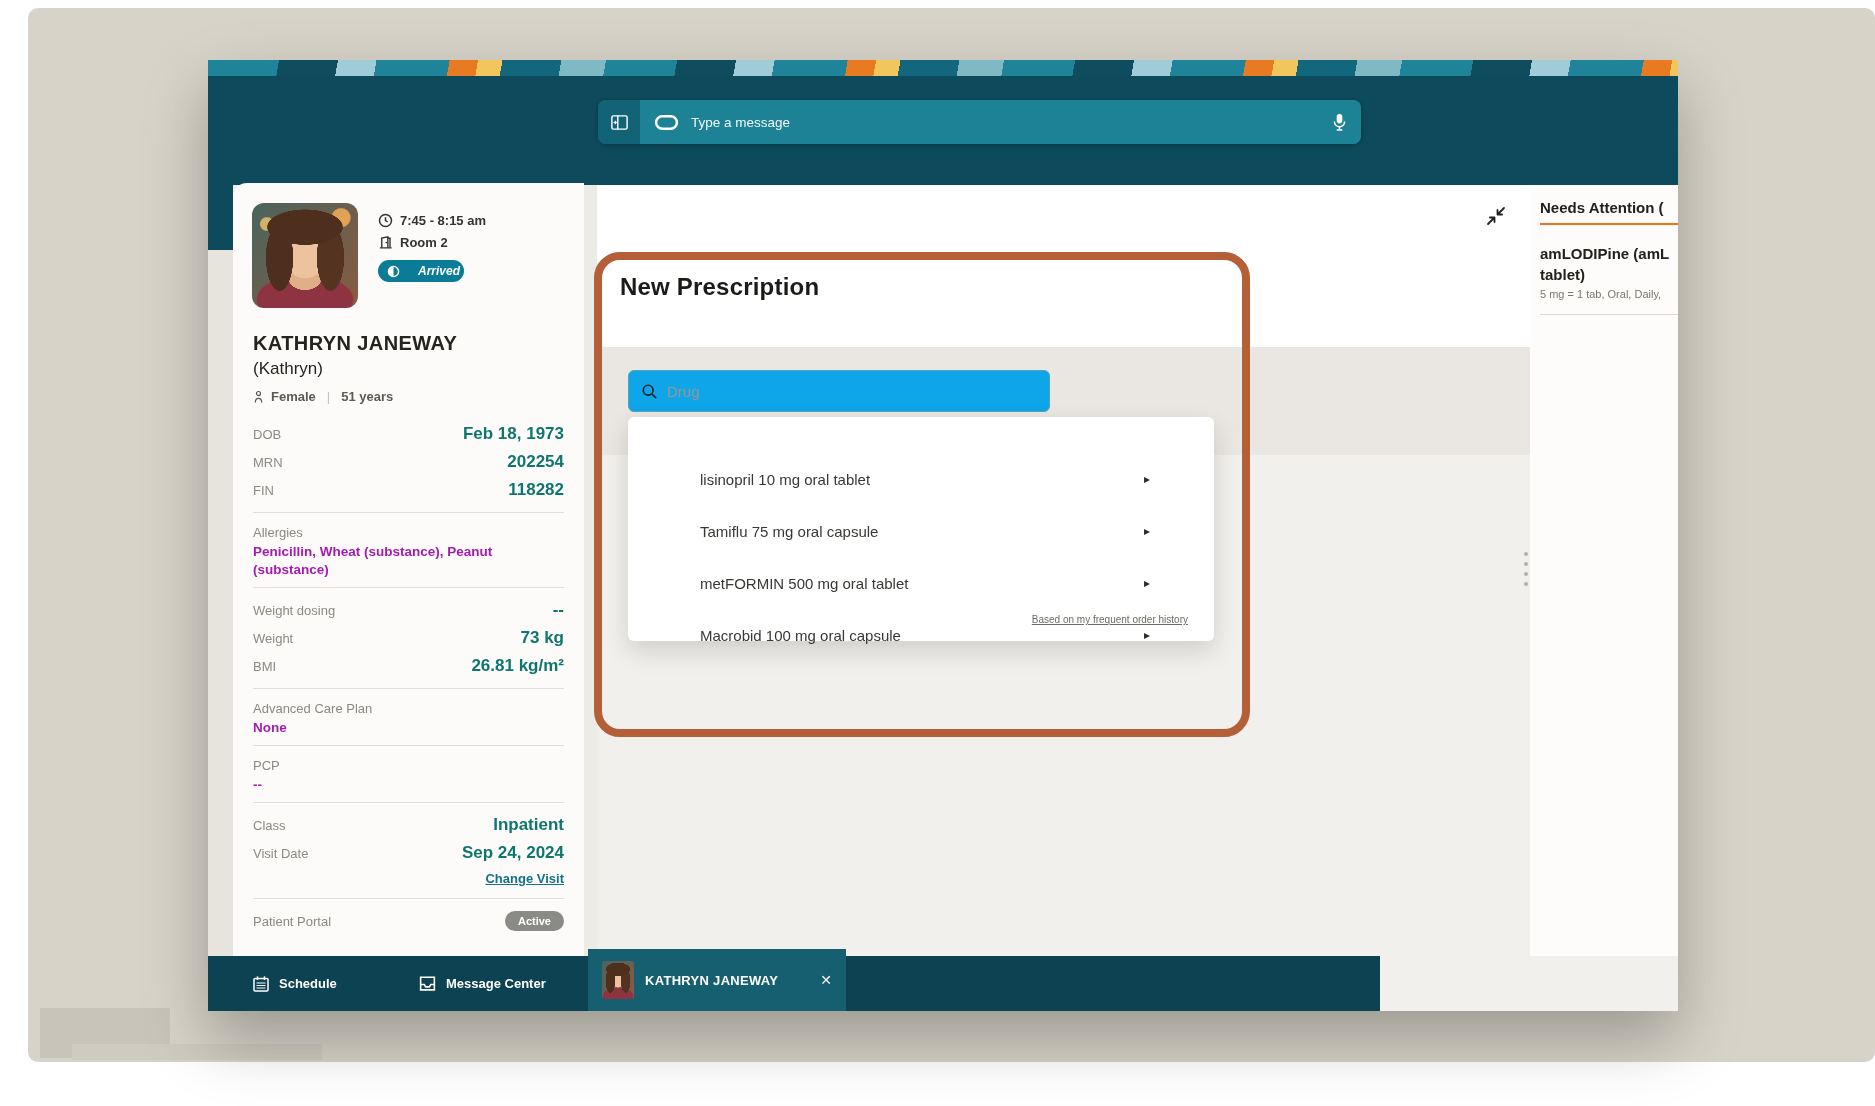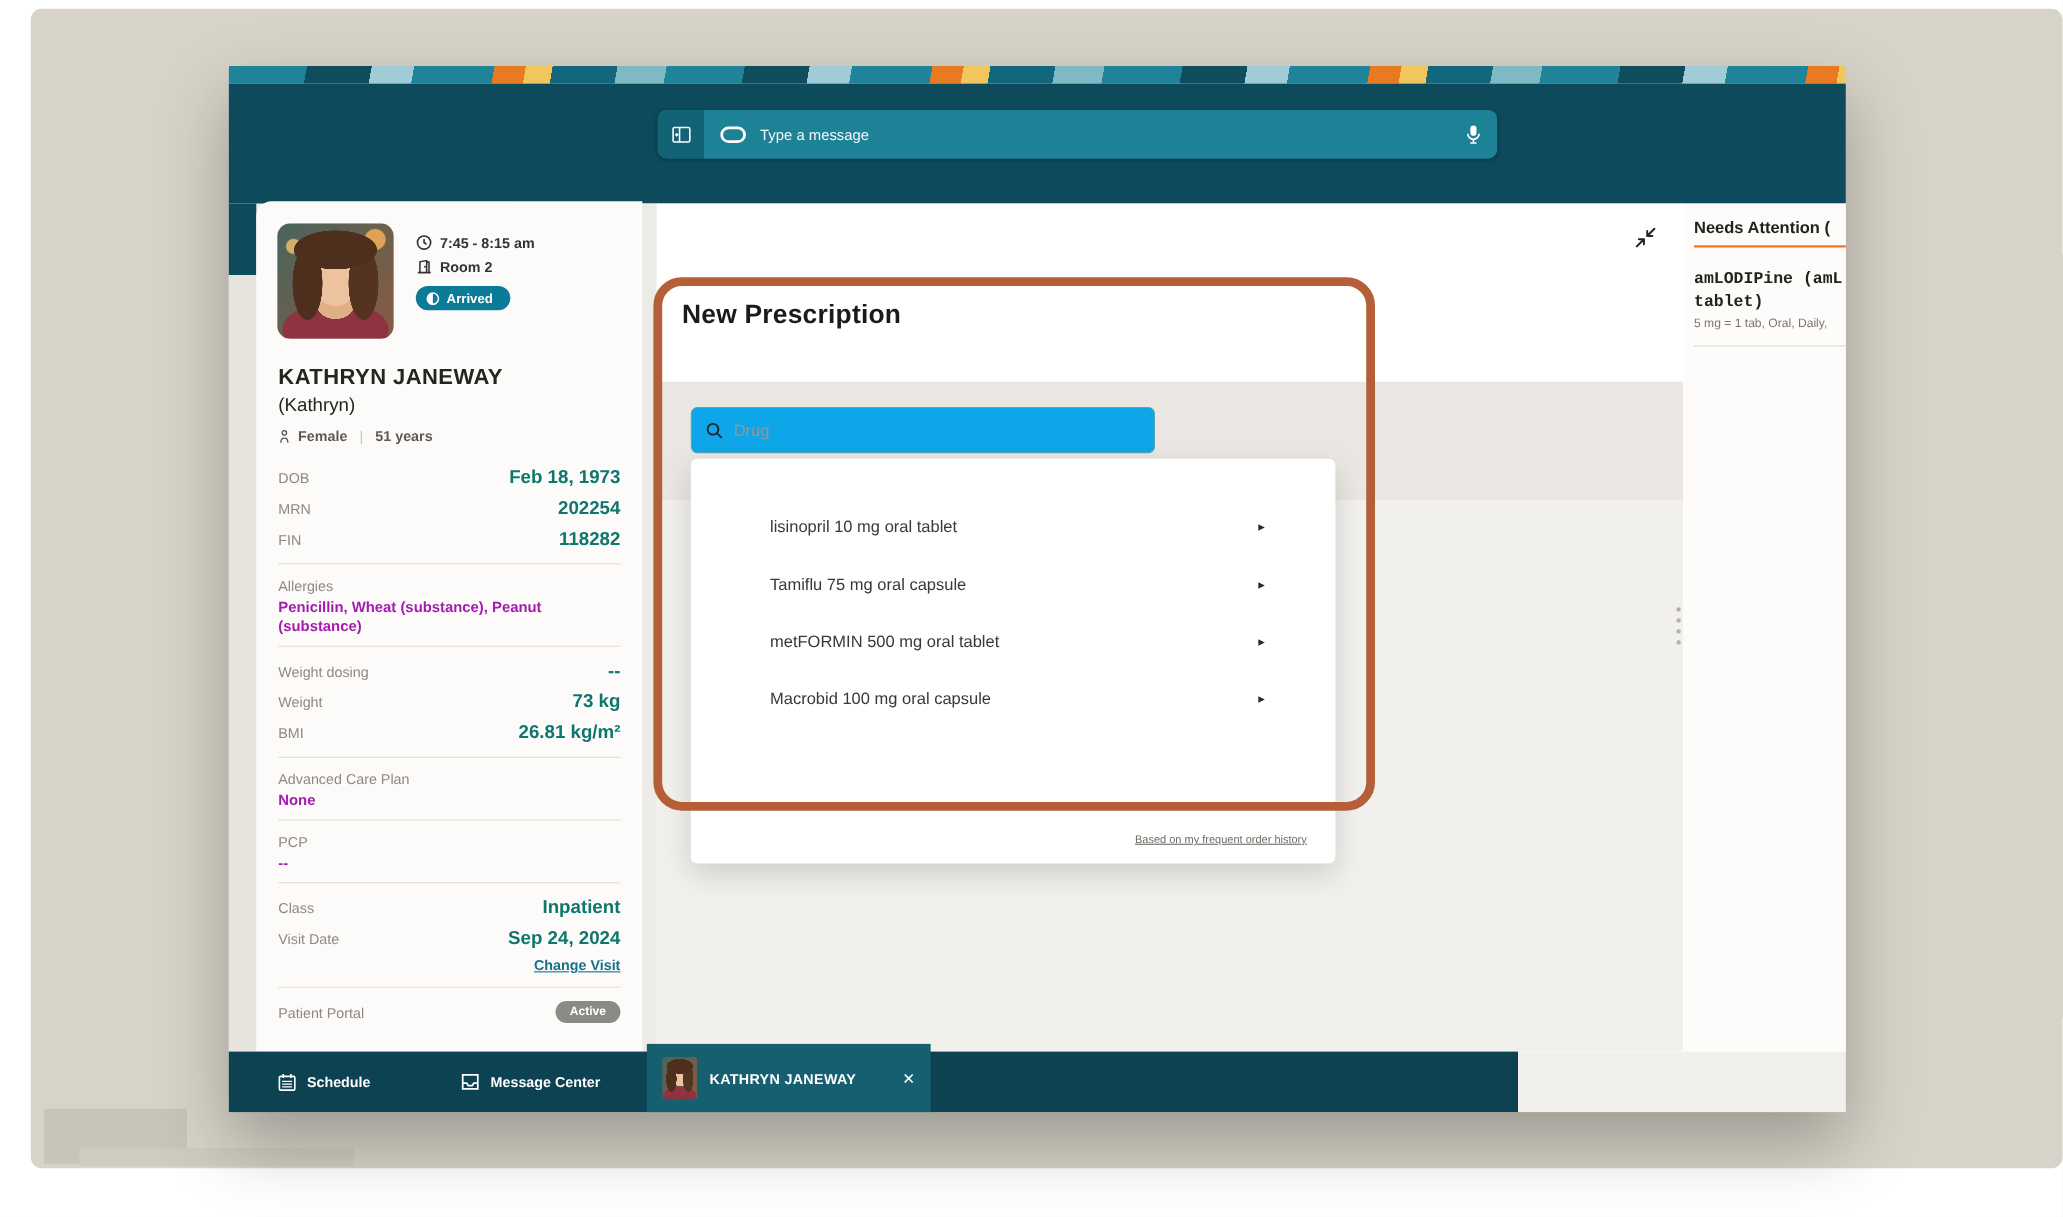--- a/index.html
+++ b/index.html
@@ -38,21 +38,21 @@
       radial-gradient(ellipse 13% 32% at 74% 52%, #543421 0 98%, transparent 100%),
       radial-gradient(ellipse 21% 25% at 50% 47%, #ecc39e 0 98%, transparent 100%),
       radial-gradient(ellipse 16% 12% at 50% 71%, #e0ae87 0 98%, transparent 100%),
       radial-gradient(ellipse 46% 24% at 50% 92%, #8e3342 0 98%, transparent 100%),
       radial-gradient(circle at 84% 14%, #e0a356 0 7%, transparent 8%),
       radial-gradient(circle at 14% 20%, #d3b16b 0 5%, transparent 6%),
       linear-gradient(130deg,#49655c,#8a5a41);
   }
   .photo-meta { margin-left:20px; padding-top:6px; }
   .meta-line { display:flex; align-items:center; gap:7px; height:22px; color:#333; font-size:13px; font-weight:bold; }
-  .badge-arrived { display:inline-flex; align-items:center; gap:6px; background:#0b7c97; color:#fff; font-size:12px; font-weight:bold; border-radius:999px; padding:4px 16px 4px 9px; margin-top:7px; }
+  .badge-arrived { display:inline-flex; align-items:center; gap:18px; background:#0b7c97; color:#fff; font-size:12px; font-weight:bold; border-radius:999px; padding:4px 4px 4px 9px; margin-top:7px;font-style:italic; }
   #patient-name { margin:24px 20px 0; font-size:20px; font-weight:bold; color:#26241f; letter-spacing:.4px; }
   #patient-preferred { margin:4px 20px 0; font-size:17px; color:#26241f; }
   .gender-row { margin:10px 20px 0; display:flex; align-items:center; gap:7px; font-size:13px; font-weight:bold; color:#5d5a54; }
   .gender-sep { color:#c9c5bd; font-weight:normal; margin:0 4px; }
   .info-list { margin-top:16px; }
   .info-row { display:flex; justify-content:space-between; align-items:baseline; padding:0 20px; line-height:27px; }
   .info-label { color:#8d8983; font-size:13px; }
   .info-value { color:#0f766e; font-size:17px; font-weight:bold; text-align:right; }
   .sb-divider { border:none; border-top:1px solid #e3dfd8; margin:8px 20px; }
   .section-label { padding:2px 20px 0; color:#8d8983; font-size:13px; line-height:20px; }
@@ -66,35 +66,35 @@
   #divider-col { left:376px; top:125px; width:13px; height:771px; background:#edebe6; }
 
   
   #main { left:389px; top:125px; width:933px; height:771px; background:#ffffff; overflow:hidden; }
   #main-band { position:absolute; left:0; top:162px; width:933px; height:108px; background:#eae7e2; }
   #main-lower { position:absolute; left:0; top:270px; width:933px; height:501px; background:#f2f0ec; }
   #rx-title { position:absolute; left:23px; top:88px; font-size:24px; font-weight:bold; color:#1d1b18; letter-spacing:.2px; }
   #drug-search { position:absolute; left:31px; top:185px; width:422px; height:42px; background:#0ea5e9; border:1.5px solid #54a4b6; border-radius:6px; display:flex; align-items:center; padding:0 12px; gap:9px; }
   #drug-input { flex:1; border:none; outline:none; background:transparent; font-size:15px; color:#333; font-family:"Liberation Sans",sans-serif; }
   #drug-input::placeholder { color:#9a968f; }
-  #suggestions { position:absolute; left:31px; top:232px; width:586px; height:368px; background:#fff; border-radius:6px; box-shadow:0 10px 26px rgba(0,0,0,.14); }
+  #suggestions { position:absolute; left:31px; top:232px; width:586px; height:224px; background:#fff; border-radius:6px; box-shadow:0 10px 26px rgba(0,0,0,.14); }
   .sug-row { position:absolute; left:72px; width:450px; height:32px; display:flex; align-items:center; justify-content:space-between; cursor:pointer; }
   .sug-row span.txt { font-size:15px; color:#3a3834; }
   .sug-arrow { font-size:12px; color:#2c2a26; }
   #sug-footer { position:absolute; right:26px; bottom:16px; font-size:10px; color:#6f6b65; text-decoration:underline; cursor:pointer; }
   #collapse-btn { left:1275px; top:143px; width:26px; height:26px; cursor:pointer; display:flex; align-items:center; justify-content:center; }
 
   
   #orange-frame { left:386px; top:192px; width:656px; height:485px; border:8px solid #b45f38; border-radius:26px; pointer-events:none; z-index:50; }
 
   
   #right-panel { left:1322px; top:125px; width:148px; height:771px; background:#fdfcfa; overflow:hidden; padding:14px 0 0 10px; }
   #na-title { font-size:15px; font-weight:bold; color:#23211d; white-space:nowrap; padding-bottom:7px; border-bottom:2px solid #f97316; width:200px; }
   .na-med { margin-top:18px; width:200px; }
-  .na-med-name { font-size:15px; font-weight:bold; color:#23211d; line-height:21px; white-space:nowrap;font-family:Liberation Mono, monospace; }
+  .na-med-name { font-size:15px; font-weight:bold; color:#23211d; line-height:21px; white-space:nowrap; }
   .na-med-details { margin-top:3px; font-size:11px; color:#7b776f; white-space:nowrap; }
   .na-divider { border:none; border-top:1px solid #ddd9d2; margin-top:14px; width:200px; }
 
   
   #drag-handle { left:1314px; top:492px; width:8px; height:44px; display:flex; flex-direction:column; gap:6px; align-items:center; cursor:col-resize; }
   #drag-handle i { width:4px; height:4px; border-radius:50%; background:#b3b0aa; }
 
   
   #bottom-bar { left:0; top:896px; width:1172px; height:55px; background:#0c4251; }
   .task-btn { position:absolute; top:0; height:55px; display:flex; align-items:center; gap:9px; color:#fff; font-size:13px; font-weight:bold; cursor:pointer; }

